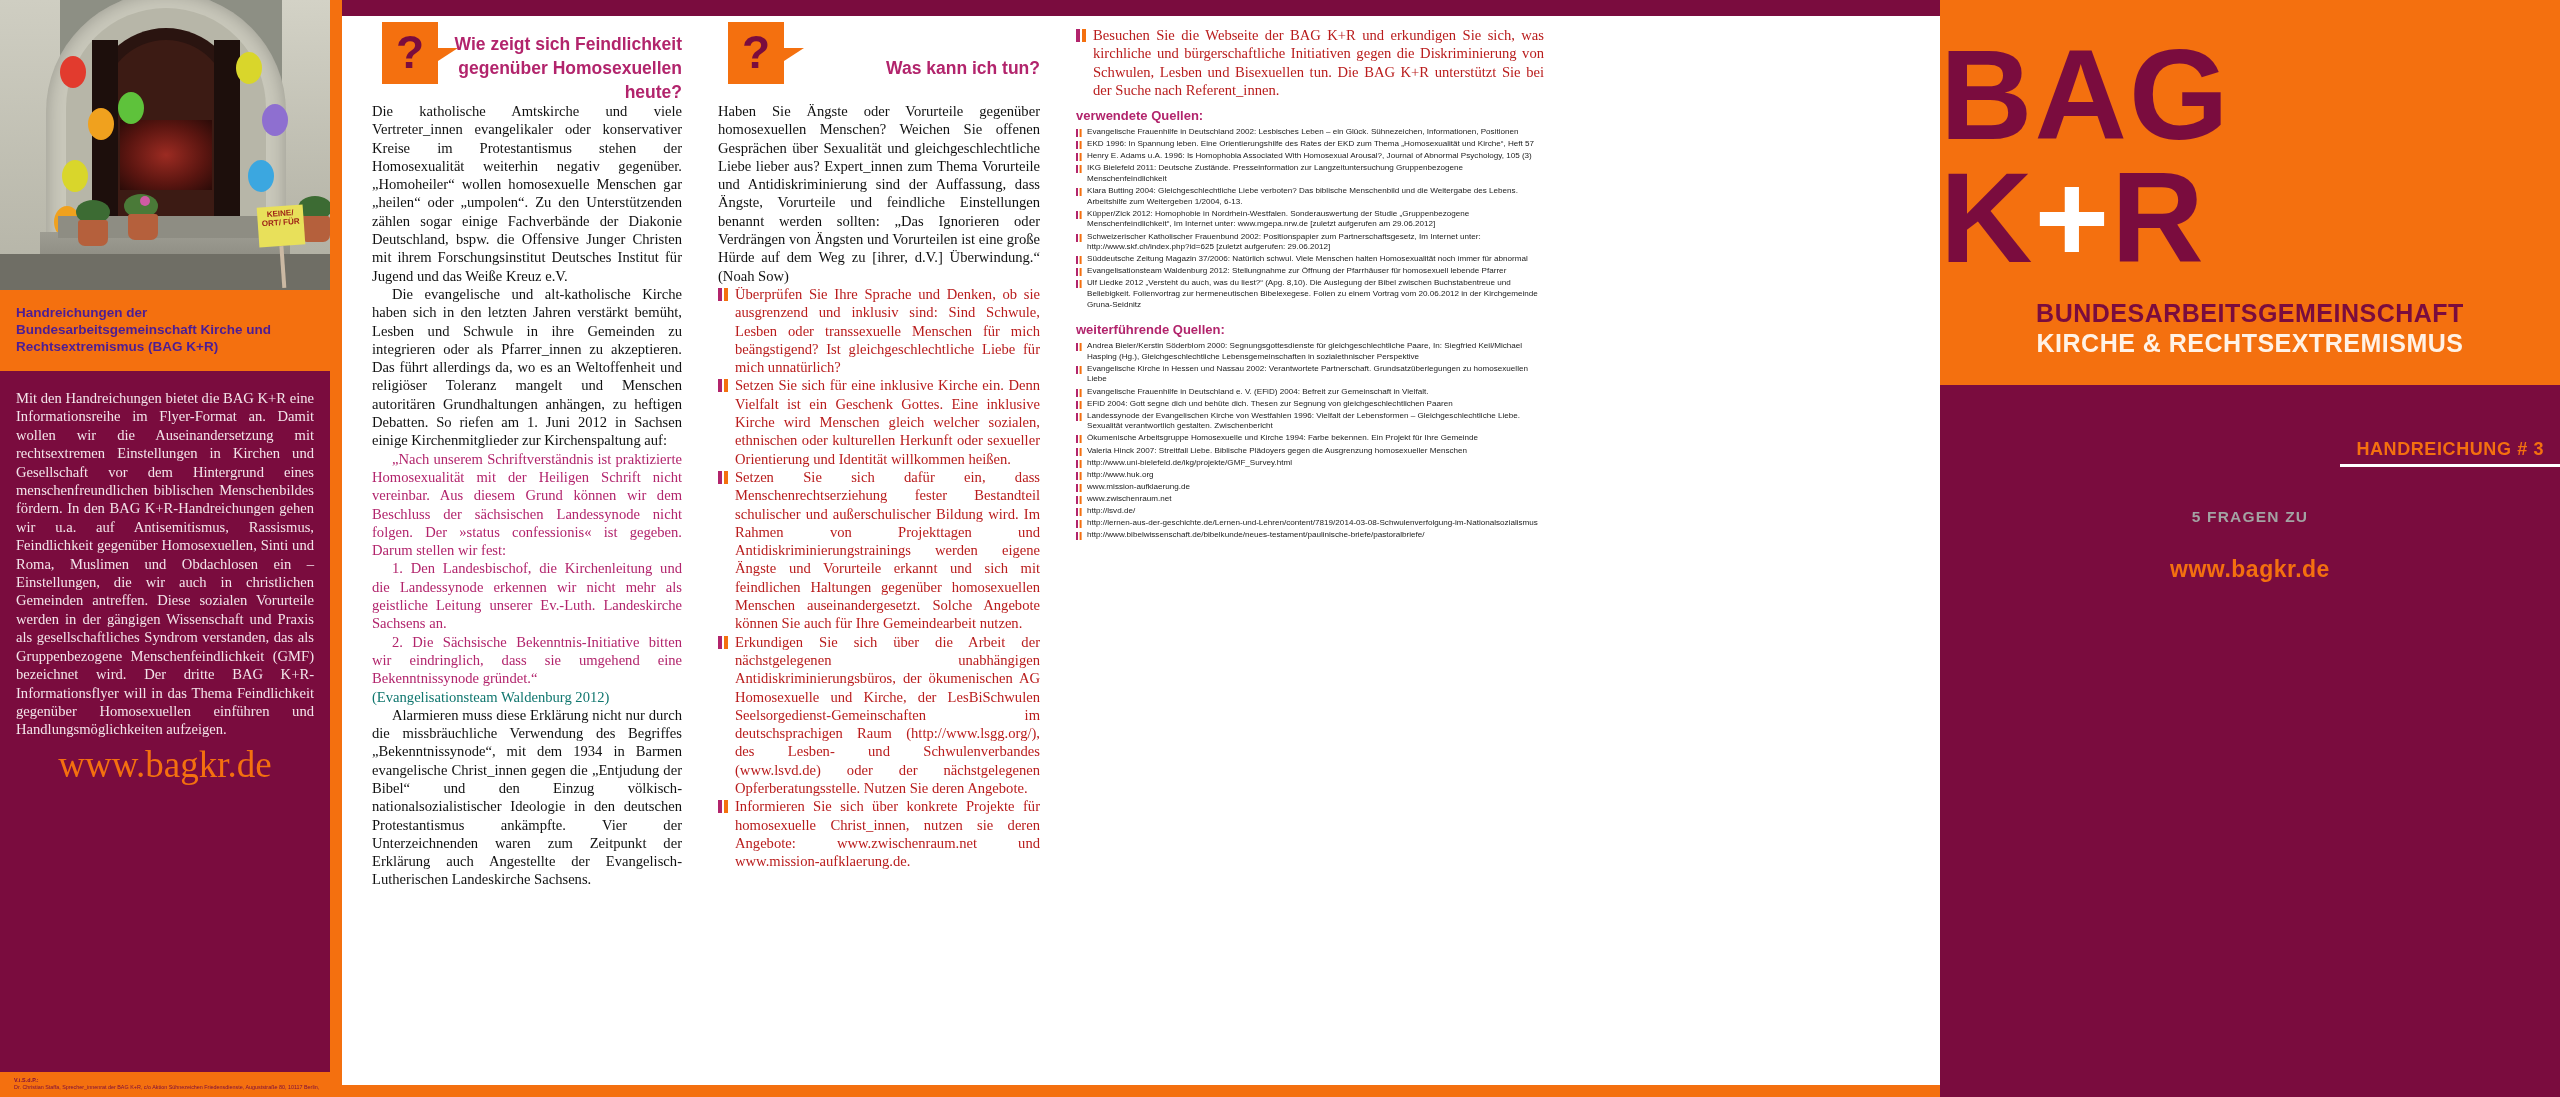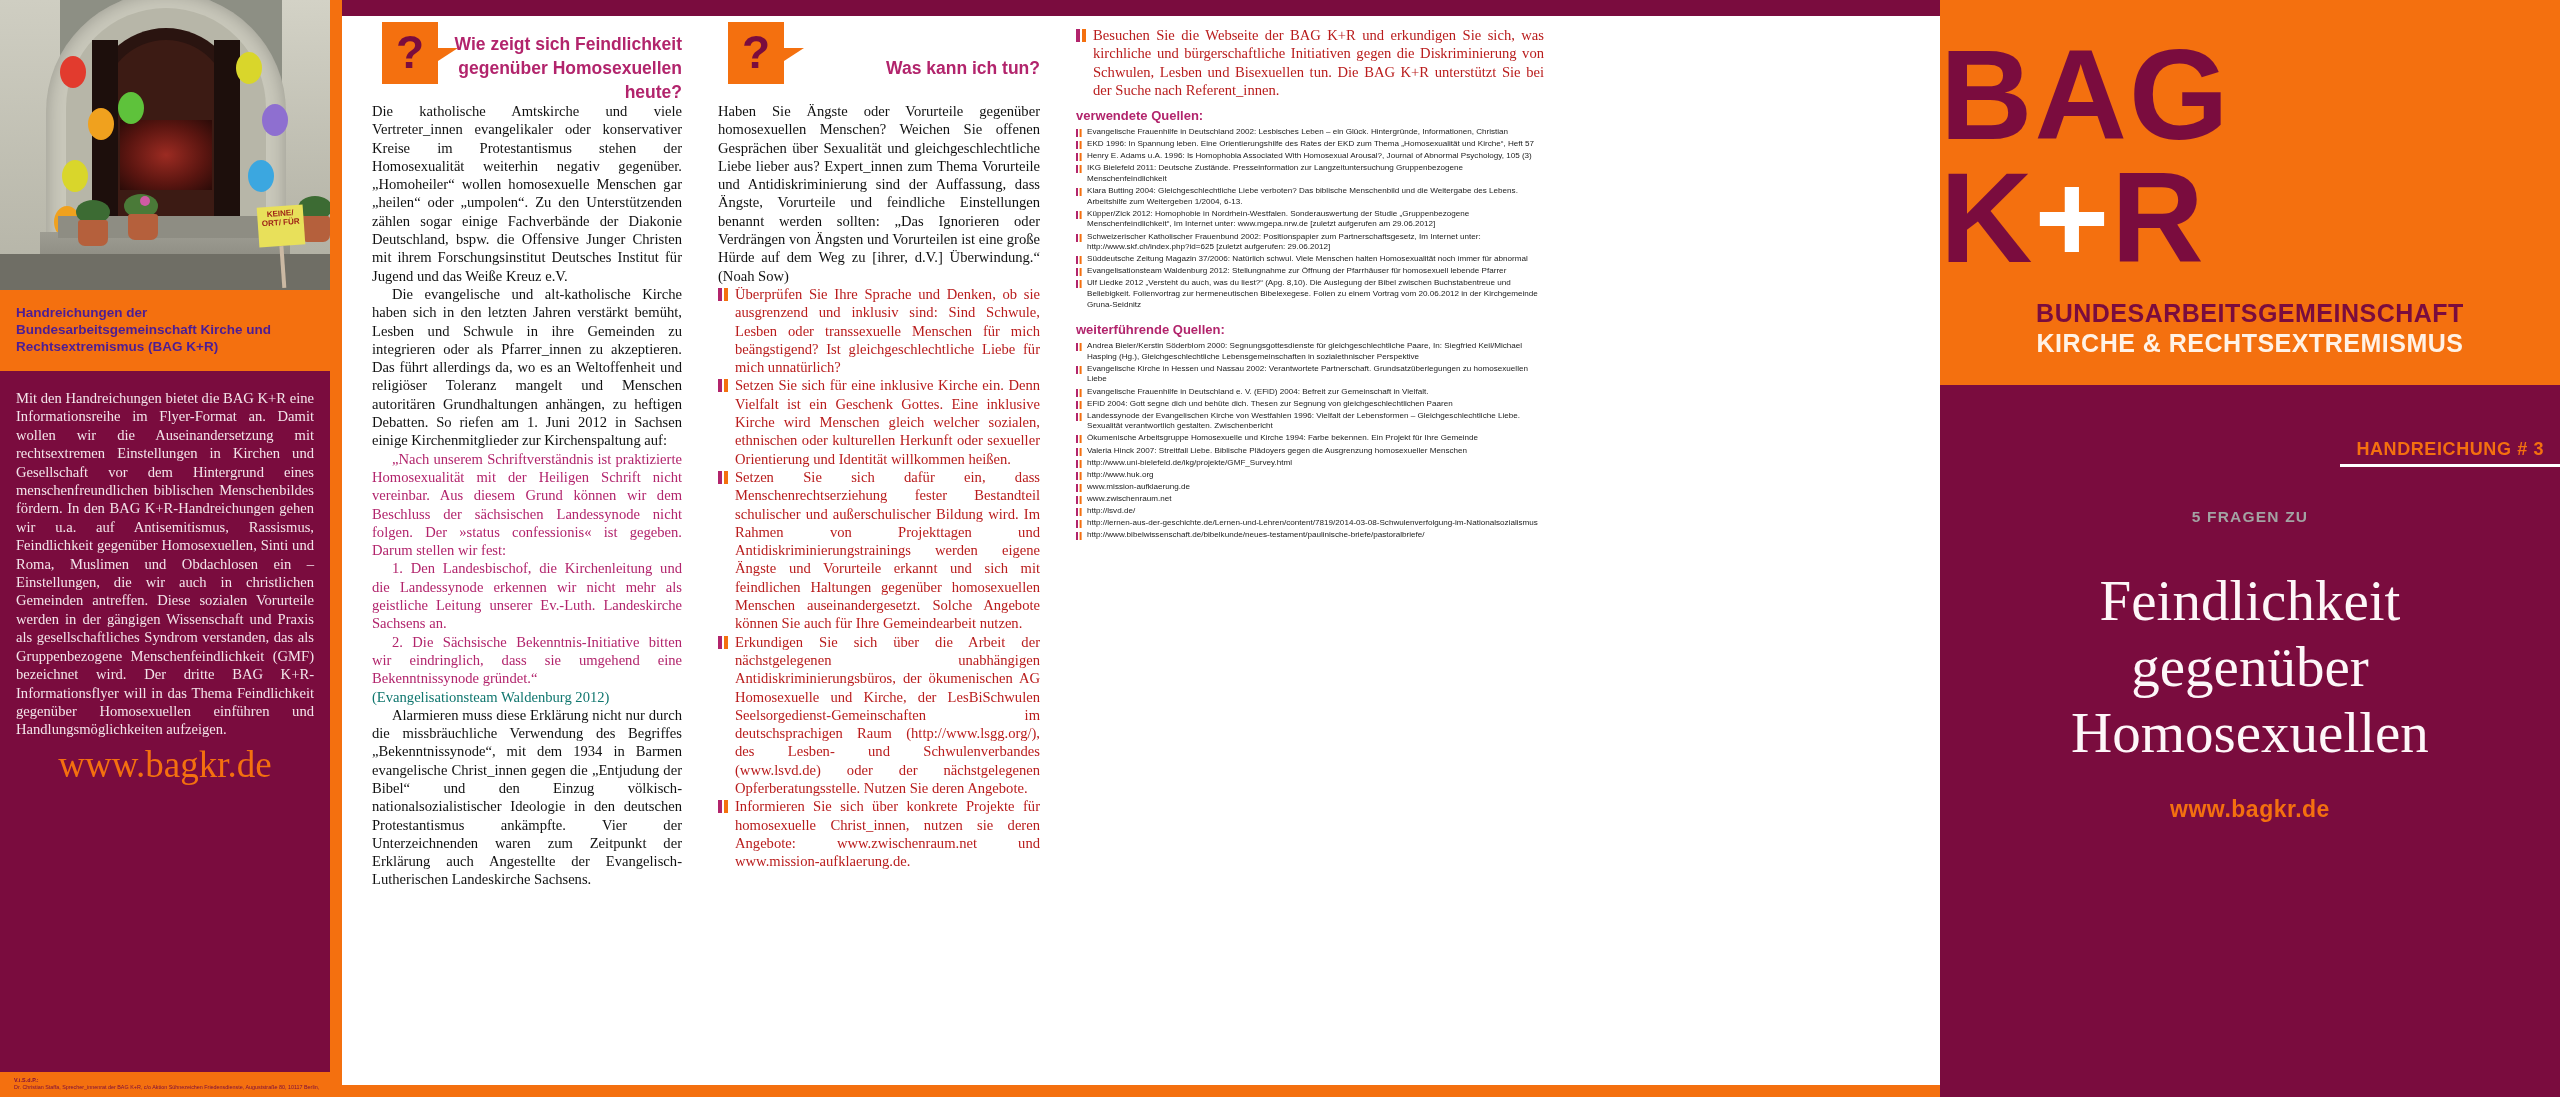--- a/index.html
+++ b/index.html
@@ -212,21 +212,21 @@
         </div>
       </div>
 
       <div class="col c3">
         <div class="tick-list" style="padding-top:10px">
           <p>Besuchen Sie die Webseite der BAG K+R und erkundigen Sie sich, was kirchliche und bürgerschaftliche Initiativen gegen die Diskriminierung von Schwulen, Lesben und Bisexuellen tun. Die BAG K+R unterstützt Sie bei der Suche nach Referent_innen.</p>
         </div>
 
         <div class="srchead">verwendete Quellen:</div>
         <div class="srclist">
-          <p>Evangelische Frauenhilfe in Deutschland 2002: Lesbisches Leben – ein Glück. Hintergründe, Informationen, Christian</p>
+          <p>Evangelische Frauenhilfe in Deutschland 2002: Lesbisches Leben – ein Glück. Sühnezeichen, Informationen, Positionen</p>
           <p>EKD 1996: In Spannung leben. Eine Orientierungshilfe des Rates der EKD zum Thema „Homosexualität und Kirche“, Heft 57</p>
           <p>Henry E. Adams u.A. 1996: Is Homophobia Associated With Homosexual Arousal?, Journal of Abnormal Psychology, 105 (3)</p>
           <p>IKG Bielefeld 2011: Deutsche Zustände. Presseinformation zur Langzeituntersuchung Gruppenbezogene Menschenfeindlichkeit</p>
           <p>Klara Butting 2004: Gleichgeschlechtliche Liebe verboten? Das biblische Menschenbild und die Weitergabe des Lebens. Arbeitshilfe zum Weitergeben 1/2004, 6-13.</p>
           <p>Küpper/Zick 2012: Homophobie in Nordrhein-Westfalen. Sonderauswertung der Studie „Gruppenbezogene Menschenfeindlichkeit“, Im Internet unter: www.mgepa.nrw.de [zuletzt aufgerufen am 29.06.2012]</p>
           <p>Schweizerischer Katholischer Frauenbund 2002: Positionspapier zum Partnerschaftsgesetz, Im Internet unter: http://www.skf.ch/index.php?id=625 [zuletzt aufgerufen: 29.06.2012]</p>
           <p>Süddeutsche Zeitung Magazin 37/2006: Natürlich schwul. Viele Menschen halten Homosexualität noch immer für abnormal</p>
           <p>Evangelisationsteam Waldenburg 2012: Stellungnahme zur Öffnung der Pfarrhäuser für homosexuell lebende Pfarrer</p>
           <p>Ulf Liedke 2012 „Versteht du auch, was du liest?“ (Apg. 8,10). Die Auslegung der Bibel zwischen Buchstabentreue und Beliebigkeit. Folienvortrag zur hermeneutischen Bibelexegese. Folien zu einem Vortrag vom 20.06.2012 in der Kirchgemeinde Gruna-Seidnitz</p>
         </div>
@@ -259,22 +259,17 @@
       <div class="kr"><span>K</span><span class="plus">+</span><span>R</span></div>
     </div>
     <div class="org1">BUNDESARBEITSGEMEINSCHAFT</div>
     <div class="org2">KIRCHE &amp; RECHTSEXTREMISMUS</div>
 
     <div class="cover-lower">
       <div class="hr-no">
         <span>HANDREICHUNG # 3</span>
       </div>
       <div class="five">5 FRAGEN ZU</div>
-      <div class="cover-title">
-        <div>Feindlichkeit</div>
-        <div>gegenüber</div>
-        <div>Homosexuellen</div>
-      </div>
       <div class="cover-url">www.bagkr.de</div>
     </div>
   </div>
 
 </div>
 
 </body></html>

